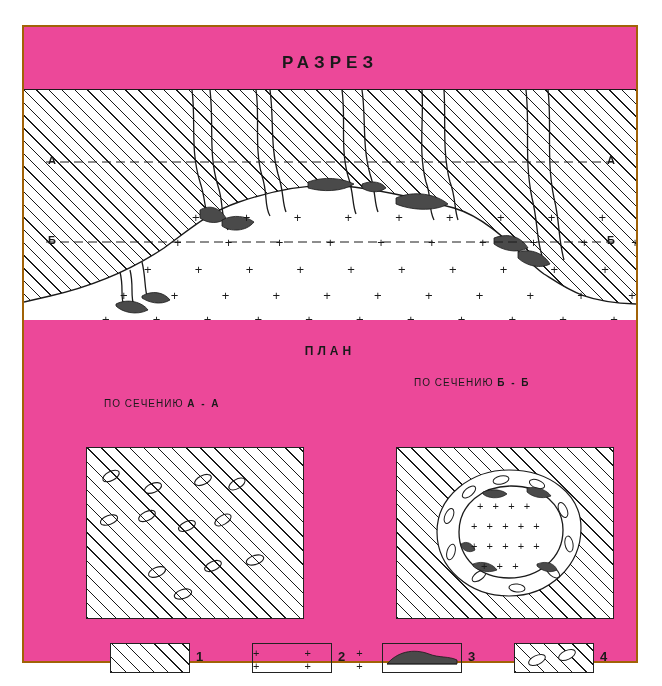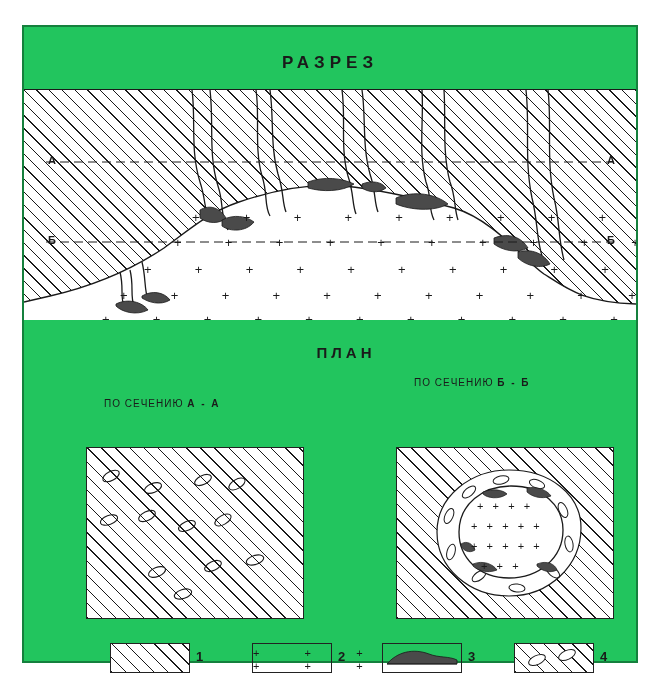--- a/index.html
+++ b/index.html
@@ -1,30 +1,30 @@
 <!DOCTYPE html>
 <html><head>
 <meta charset="utf-8">
 <style>
   html,body{margin:0;padding:0;background:#fff;}
   body{width:662px;height:686px;font-family:"Liberation Sans",sans-serif;}
   #root{position:relative;width:662px;height:686px;}
 
   .frame{
     position:absolute;left:22px;top:25px;width:616px;height:638px;
-    border:2px solid #15803d;box-sizing:border-box;background:#22c55e;
+    border:2px solid #a16207;box-sizing:border-box;background:#ec4899;
   }
 
   
   .title{
     position:absolute;width:100%;text-align:center;
     font-size:17px;letter-spacing:5px;font-weight:bold;color:#1a1a1a;
   }
   #title-razrez{top:26px;}
-  #title-plan{top:317px;font-size:15px;letter-spacing:4px;padding-left:16px;}
+  #title-plan{top:317px;font-size:12px;letter-spacing:4px;}
 
   .sub-title{
     position:absolute;font-size:10px;letter-spacing:1px;color:#1a1a1a;
     white-space:nowrap;
   }
   .sub-title b{font-size:10px;letter-spacing:2px;}
 
   
   #section-panel{
     position:absolute;left:0px;top:62px;width:612px;height:230px;

